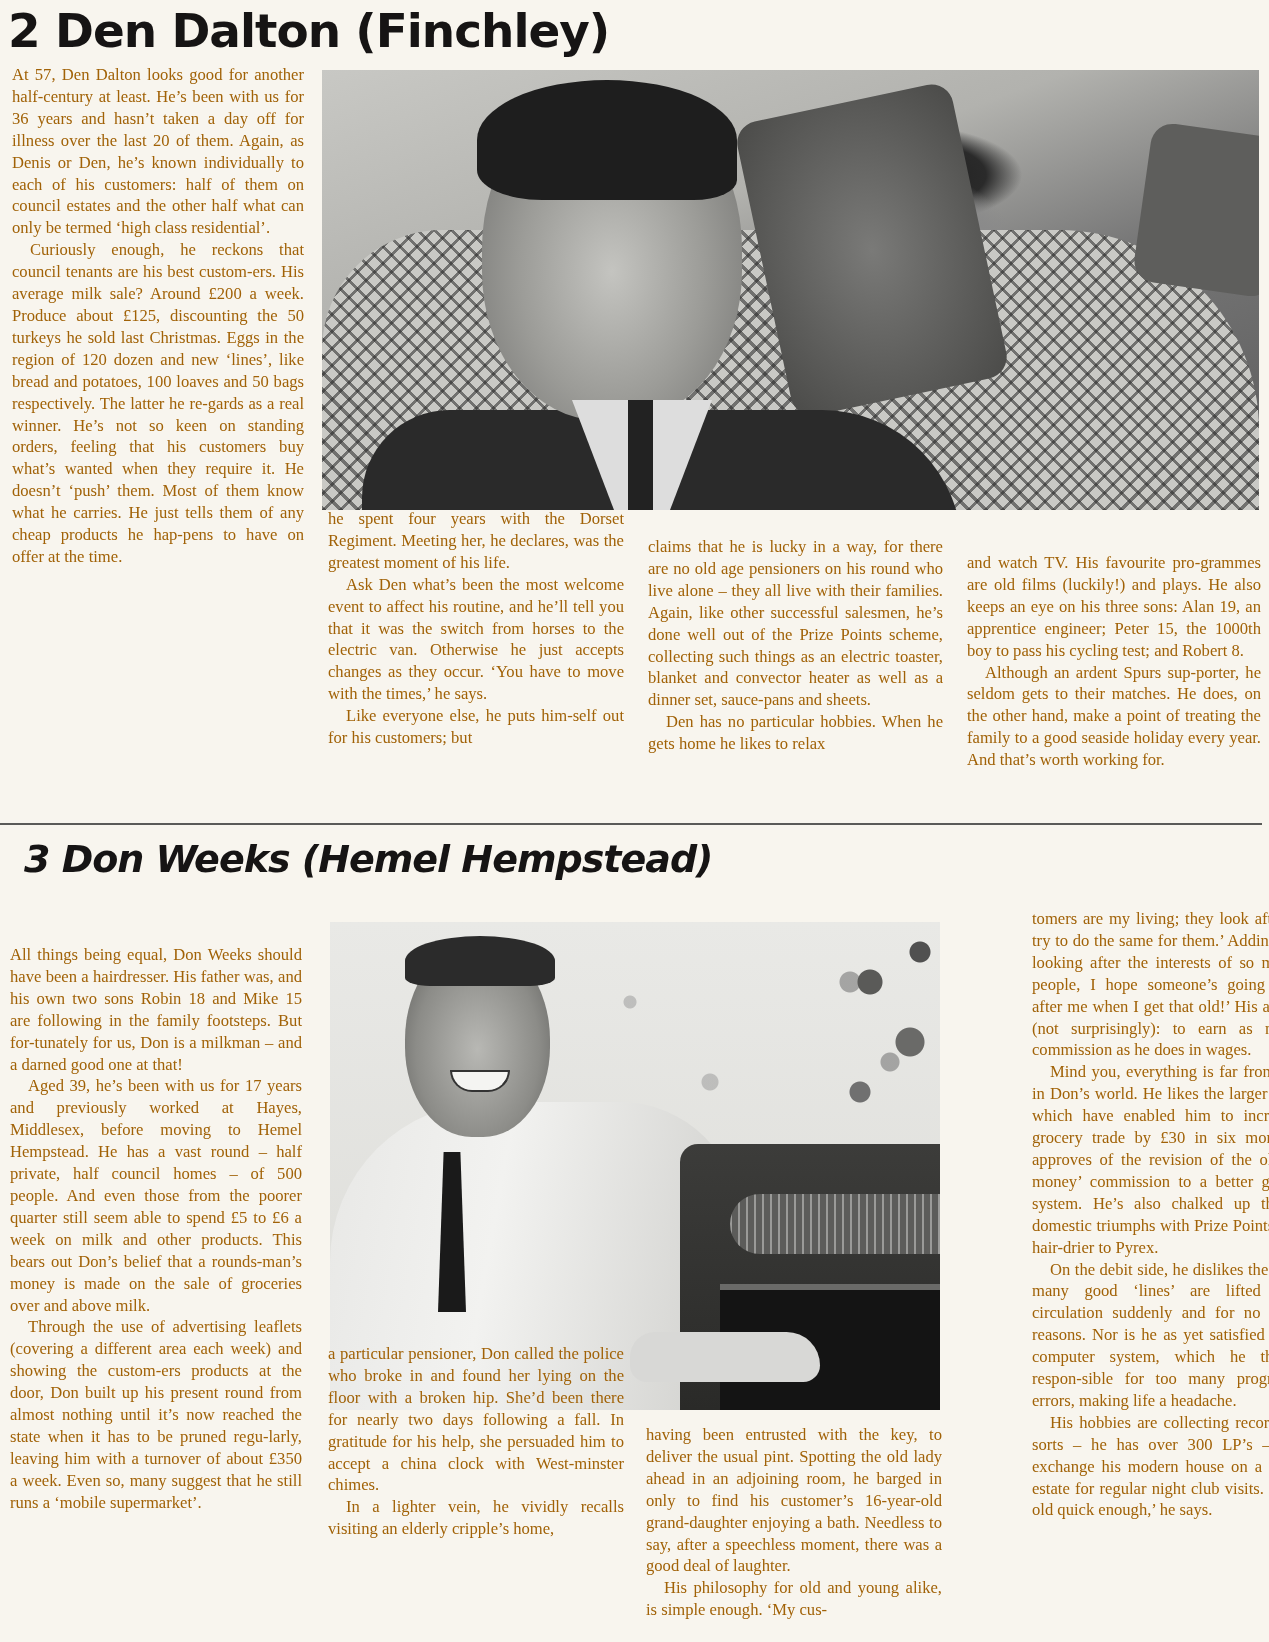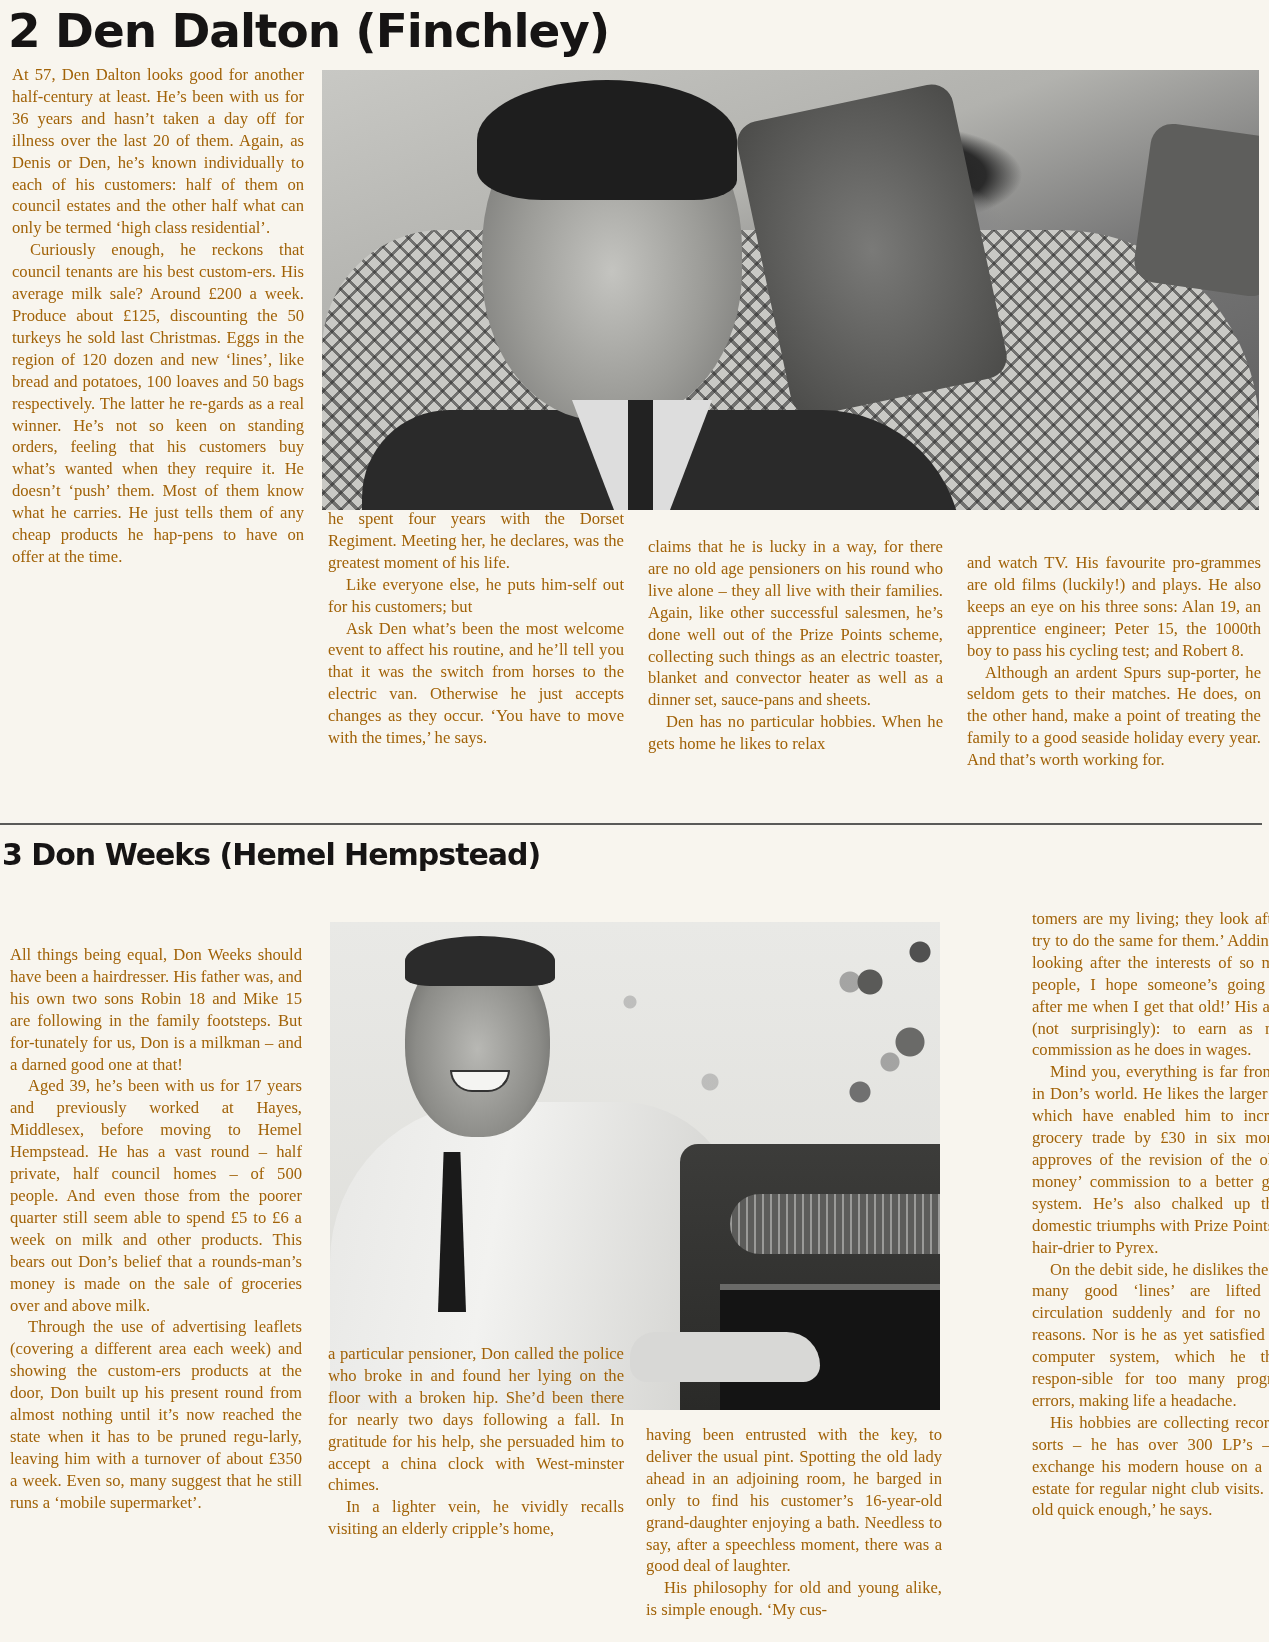--- a/index.html
+++ b/index.html
@@ -14,21 +14,21 @@
     position: absolute;
     font-family: "DejaVu Sans", "Liberation Sans", sans-serif;
     font-weight: 900;
     color: #161414;
     letter-spacing: -1px;
     white-space: nowrap;
     line-height: 1;
   }
   .headline span { font-weight: 900; }
   #h2 { left: 8px; top: 8px; font-size: 46px; transform: scaleX(1.02); transform-origin: left; }
-  #h3 { left: 2px; top: 840px; font-size: 30px; }
+  #h3 { left: 24px; top: 840px; font-size: 38px; font-style: italic; }
   .col {
     position: absolute;
     font-size: 15.2px;
     line-height: 21.9px;
     text-align: justify;
     hyphens: manual;
     color: #a16207;
     font-family: "Liberation Serif", "DejaVu Serif", serif;
     font-size: 16.6px;
   }
@@ -160,22 +160,22 @@
   <div class="hair"></div>
   <div class="collar"></div>
 </div>
 
 <div class="col" style="left:12px; top:64px; width:292px;">
   <p>At 57, Den Dalton looks good for another half-century at least. He’s been with us for 36 years and hasn’t taken a day off for illness over the last 20 of them. Again, as Denis or Den, he’s known individually to each of his customers: half of them on council estates and the other half what can only be termed ‘high class residential’.</p>
   <p class="ind">Curiously enough, he reckons that council tenants are his best custom-ers. His average milk sale? Around £200 a week. Produce about £125, discounting the 50 turkeys he sold last Christmas. Eggs in the region of 120 dozen and new ‘lines’, like bread and potatoes, 100 loaves and 50 bags respectively. The latter he re-gards as a real winner. He’s not so keen on standing orders, feeling that his customers buy what’s wanted when they require it. He doesn’t ‘push’ them. Most of them know what he carries. He just tells them of any cheap products he hap-pens to have on offer at the time.</p>
 </div>
 <div class="col" style="left:328px; top:508px; width:296px;">
   <p>he spent four years with the Dorset Regiment. Meeting her, he declares, was the greatest moment of his life.</p>
+  <p class="ind">Ask Den what’s been the most welcome event to affect his routine, and he’ll tell you that it was the switch from horses to the electric van. Otherwise he just accepts changes as they occur. ‘You have to move with the times,’ he says.</p>
   <p class="ind last">Like everyone else, he puts him-self out for his customers; but</p>
-  <p class="ind">Ask Den what’s been the most welcome event to affect his routine, and he’ll tell you that it was the switch from horses to the electric van. Otherwise he just accepts changes as they occur. ‘You have to move with the times,’ he says.</p>
 </div>
 <div class="col" style="left:648px; top:528px; width:295px;margin-top:8px;">
   <p>claims that he is lucky in a way, for there are no old age pensioners on his round who live alone – they all live with their families. Again, like other successful salesmen, he’s done well out of the Prize Points scheme, collecting such things as an electric toaster, blanket and convector heater as well as a dinner set, sauce-pans and sheets.</p>
   <p class="ind last">Den has no particular hobbies. When he gets home he likes to relax</p>
 </div>
 <div class="col" style="left:967px; top:552px; width:294px;">
   <p>and watch TV. His favourite pro-grammes are old films (luckily!) and plays. He also keeps an eye on his three sons: Alan 19, an apprentice engineer; Peter 15, the 1000th boy to pass his cycling test; and Robert 8.</p>
   <p class="ind last">Although an ardent Spurs sup-porter, he seldom gets to their matches. He does, on the other hand, make a point of treating the family to a good seaside holiday every year. And that’s worth working for.</p>
 </div>
 

